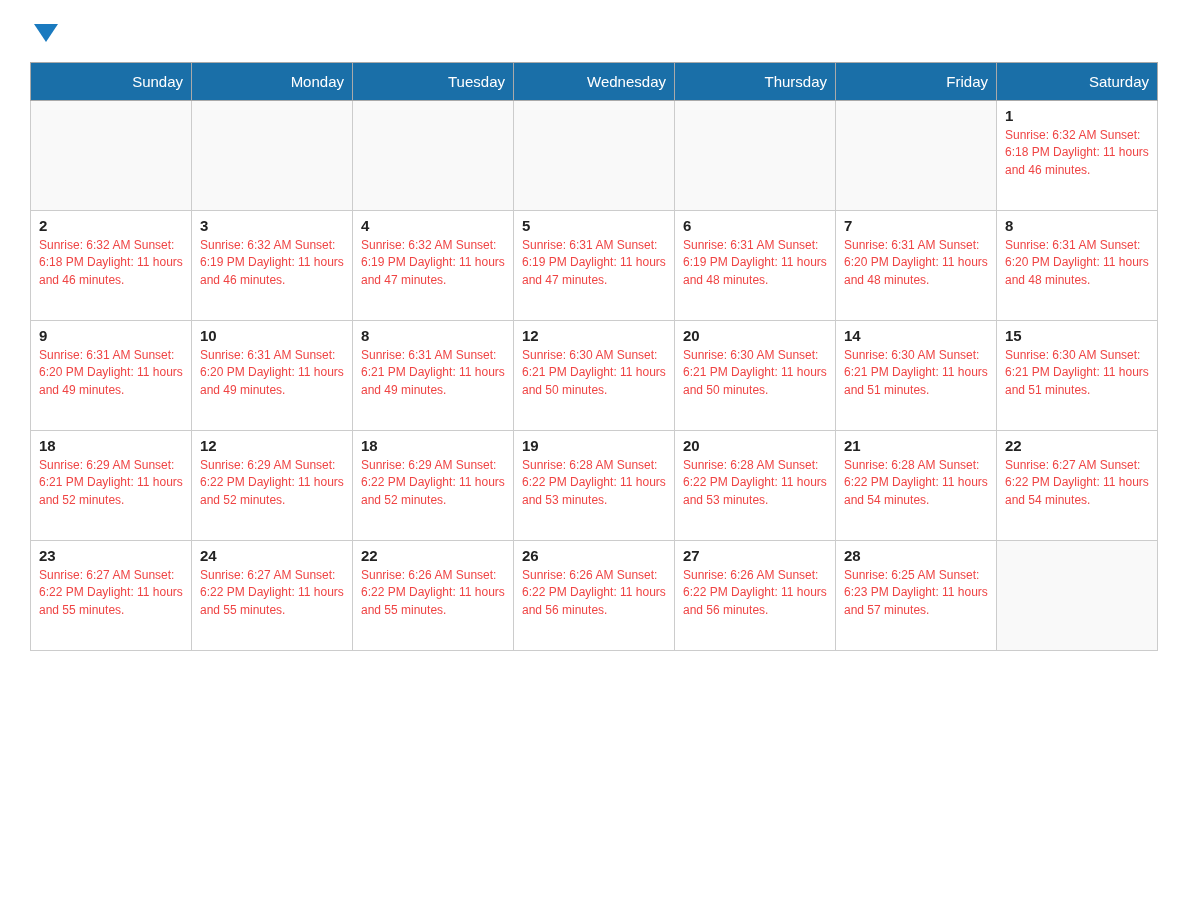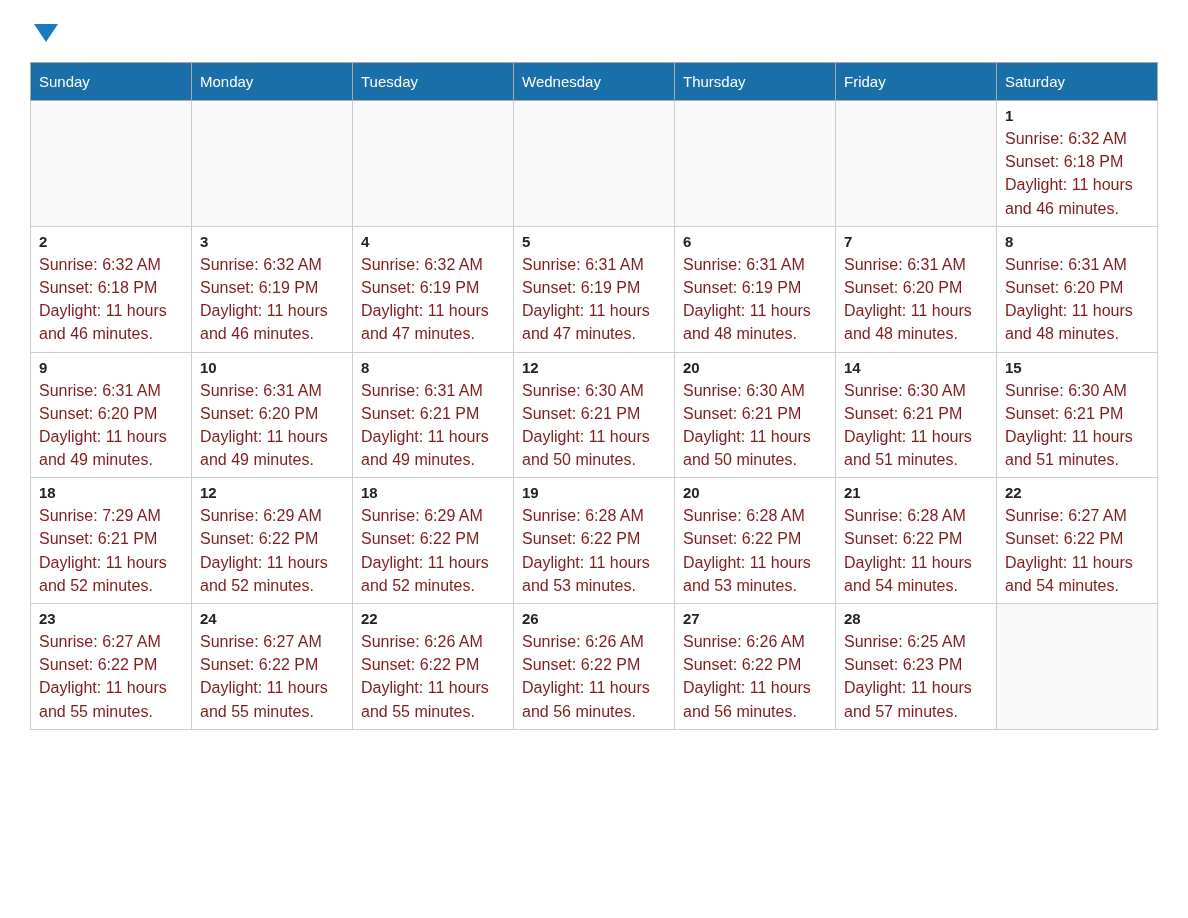--- a/index.html
+++ b/index.html
@@ -62,42 +62,42 @@
       width: 100%;
       border-collapse: collapse;
       border: 1px solid #aaa;
     }
     .calendar th {
       background-color: #1a6fa8;
       color: #fff;
       font-size: 15px;
       font-weight: normal;
       padding: 10px 8px;
-      text-align: left;
+      text-align: right;
       border: 1px solid #aaa;
     }
     .calendar td {
       width: 14.28%;
       vertical-align: top;
       padding: 6px 8px;
       border: 1px solid #ccc;
       min-height: 110px;
       font-size: 12.5px;
       color: #222;
     }
     .day-num {
       font-size: 15px;
       font-weight: bold;
       display: block;
       margin-bottom: 3px;
     }
     .day-info {
-      font-size: 16px;
+      font-size: 12px;
       line-height: 1.45;
-      color: #7f1d1d;
+      color: #ef4444;
     }
     .empty-cell {
       background: #f9f9f9;
     }
     tr.week-row td {
       height: 110px;
     }
   </style>
 </head>
 <body>
@@ -227,21 +227,21 @@
         <td>
           <span class="day-num">15</span>
           <div class="day-info">Sunrise: 6:30 AM
 Sunset: 6:21 PM
 Daylight: 11 hours and 51 minutes.</div>
         </td>
       </tr>
       <tr class="week-row">
         <td>
           <span class="day-num">18</span>
-          <div class="day-info">Sunrise: 7:29 AM
+          <div class="day-info">Sunrise: 6:29 AM
 Sunset: 6:21 PM
 Daylight: 11 hours and 52 minutes.</div>
         </td>
         <td>
           <span class="day-num">12</span>
           <div class="day-info">Sunrise: 6:29 AM
 Sunset: 6:22 PM
 Daylight: 11 hours and 52 minutes.</div>
         </td>
         <td>

